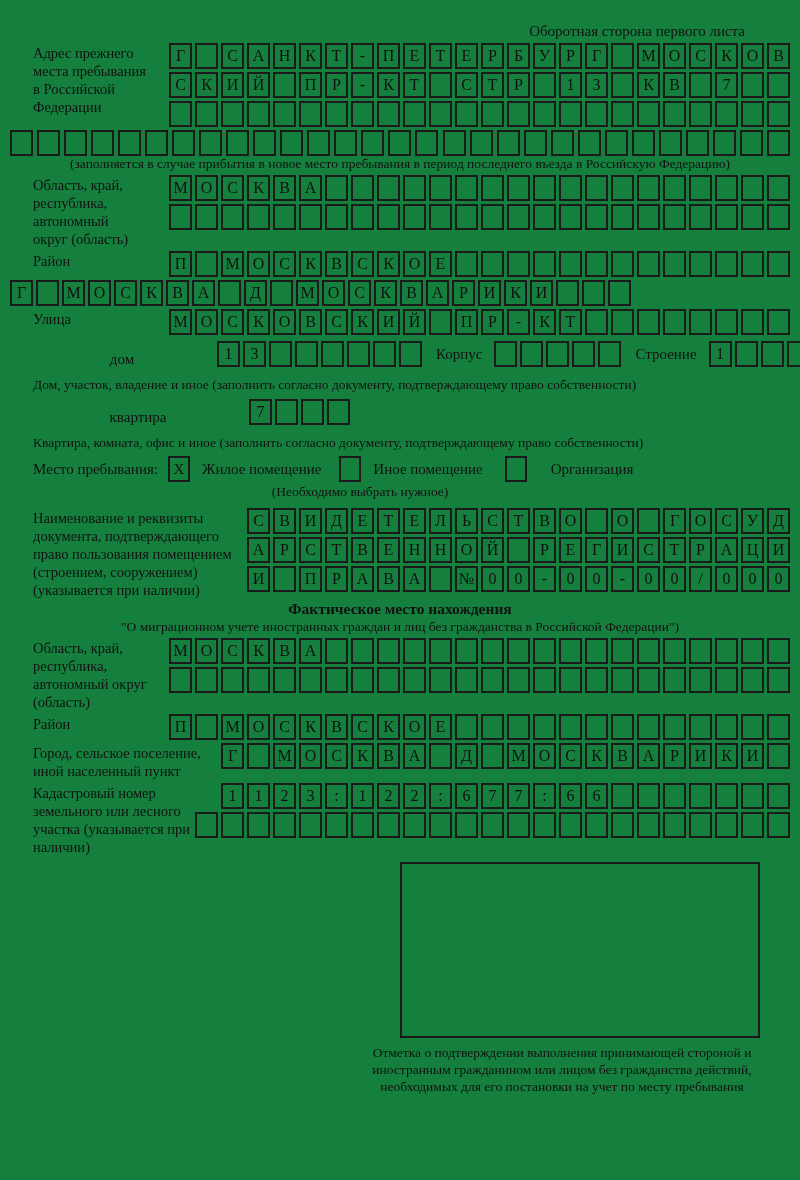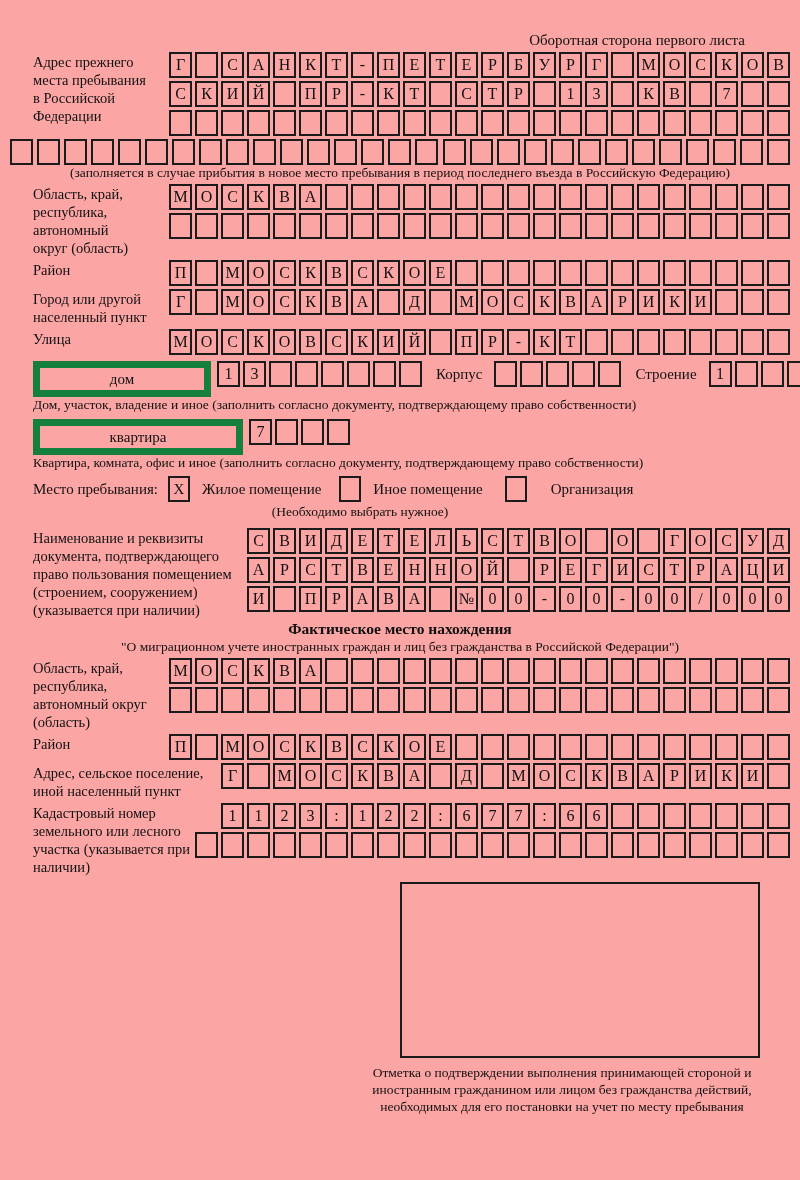--- a/index.html
+++ b/index.html
@@ -1,18 +1,18 @@
 <!DOCTYPE html>
 <html><head>
 <meta charset="utf-8">
 <style>
   html,body{margin:0;padding:0;background:#fff;}
   .page{
     width:800px;height:1180px;box-sizing:border-box;
-    padding:16px 10px;overflow:hidden;background:#fca5a5;color:#111;
+    padding:7px 10px;overflow:hidden;background:#15803d;color:#111;
     font-family:"Liberation Serif","DejaVu Serif",serif;
   }
   .hdr{ text-align:right; padding:16px 45px 0 0; font-size:15px; }
 
   .row{ display:flex; justify-content:space-between; align-items:flex-start; margin-top:3px; }
   .lbl{ font-size:14.5px; line-height:18px; padding-left:23px; padding-top:1px; }
   .w118{max-width:118px;} .w108{max-width:108px;} .w124{max-width:124px;}
   .w130{max-width:132px;} .w178{max-width:178px;} .w160{max-width:162px;} .w208{max-width:210px;}
 
   .cells{ display:flex; gap:3px; flex:0 0 auto; }
@@ -257,21 +257,20 @@
         <span class="cell"></span>
         <span class="cell"></span>
         <span class="cell"></span>
         <span class="cell"></span>
         <span class="cell"></span>
         <span class="cell"></span>
       </div>
   </div>
 
   <div class="row">
-    <div class="lbl w124">Город или другой населенный пункт</div>
     <div class="cells">
         <span class="cell">Г</span>
         <span class="cell"></span>
         <span class="cell">М</span>
         <span class="cell">О</span>
         <span class="cell">С</span>
         <span class="cell">К</span>
         <span class="cell">В</span>
         <span class="cell">А</span>
         <span class="cell"></span>
@@ -535,21 +534,21 @@
         <span class="cell"></span>
         <span class="cell"></span>
         <span class="cell"></span>
         <span class="cell"></span>
         <span class="cell"></span>
         <span class="cell"></span>
       </div>
   </div>
 
   <div class="row">
-    <div class="lbl w178">Адрес, сельское поселение, иной населенный пункт</div>
+    <div class="lbl w178">Город, сельское поселение, иной населенный пункт</div>
     <div class="cells">
         <span class="cell">Г</span>
         <span class="cell"></span>
         <span class="cell">М</span>
         <span class="cell">О</span>
         <span class="cell">С</span>
         <span class="cell">К</span>
         <span class="cell">В</span>
         <span class="cell">А</span>
         <span class="cell"></span>

